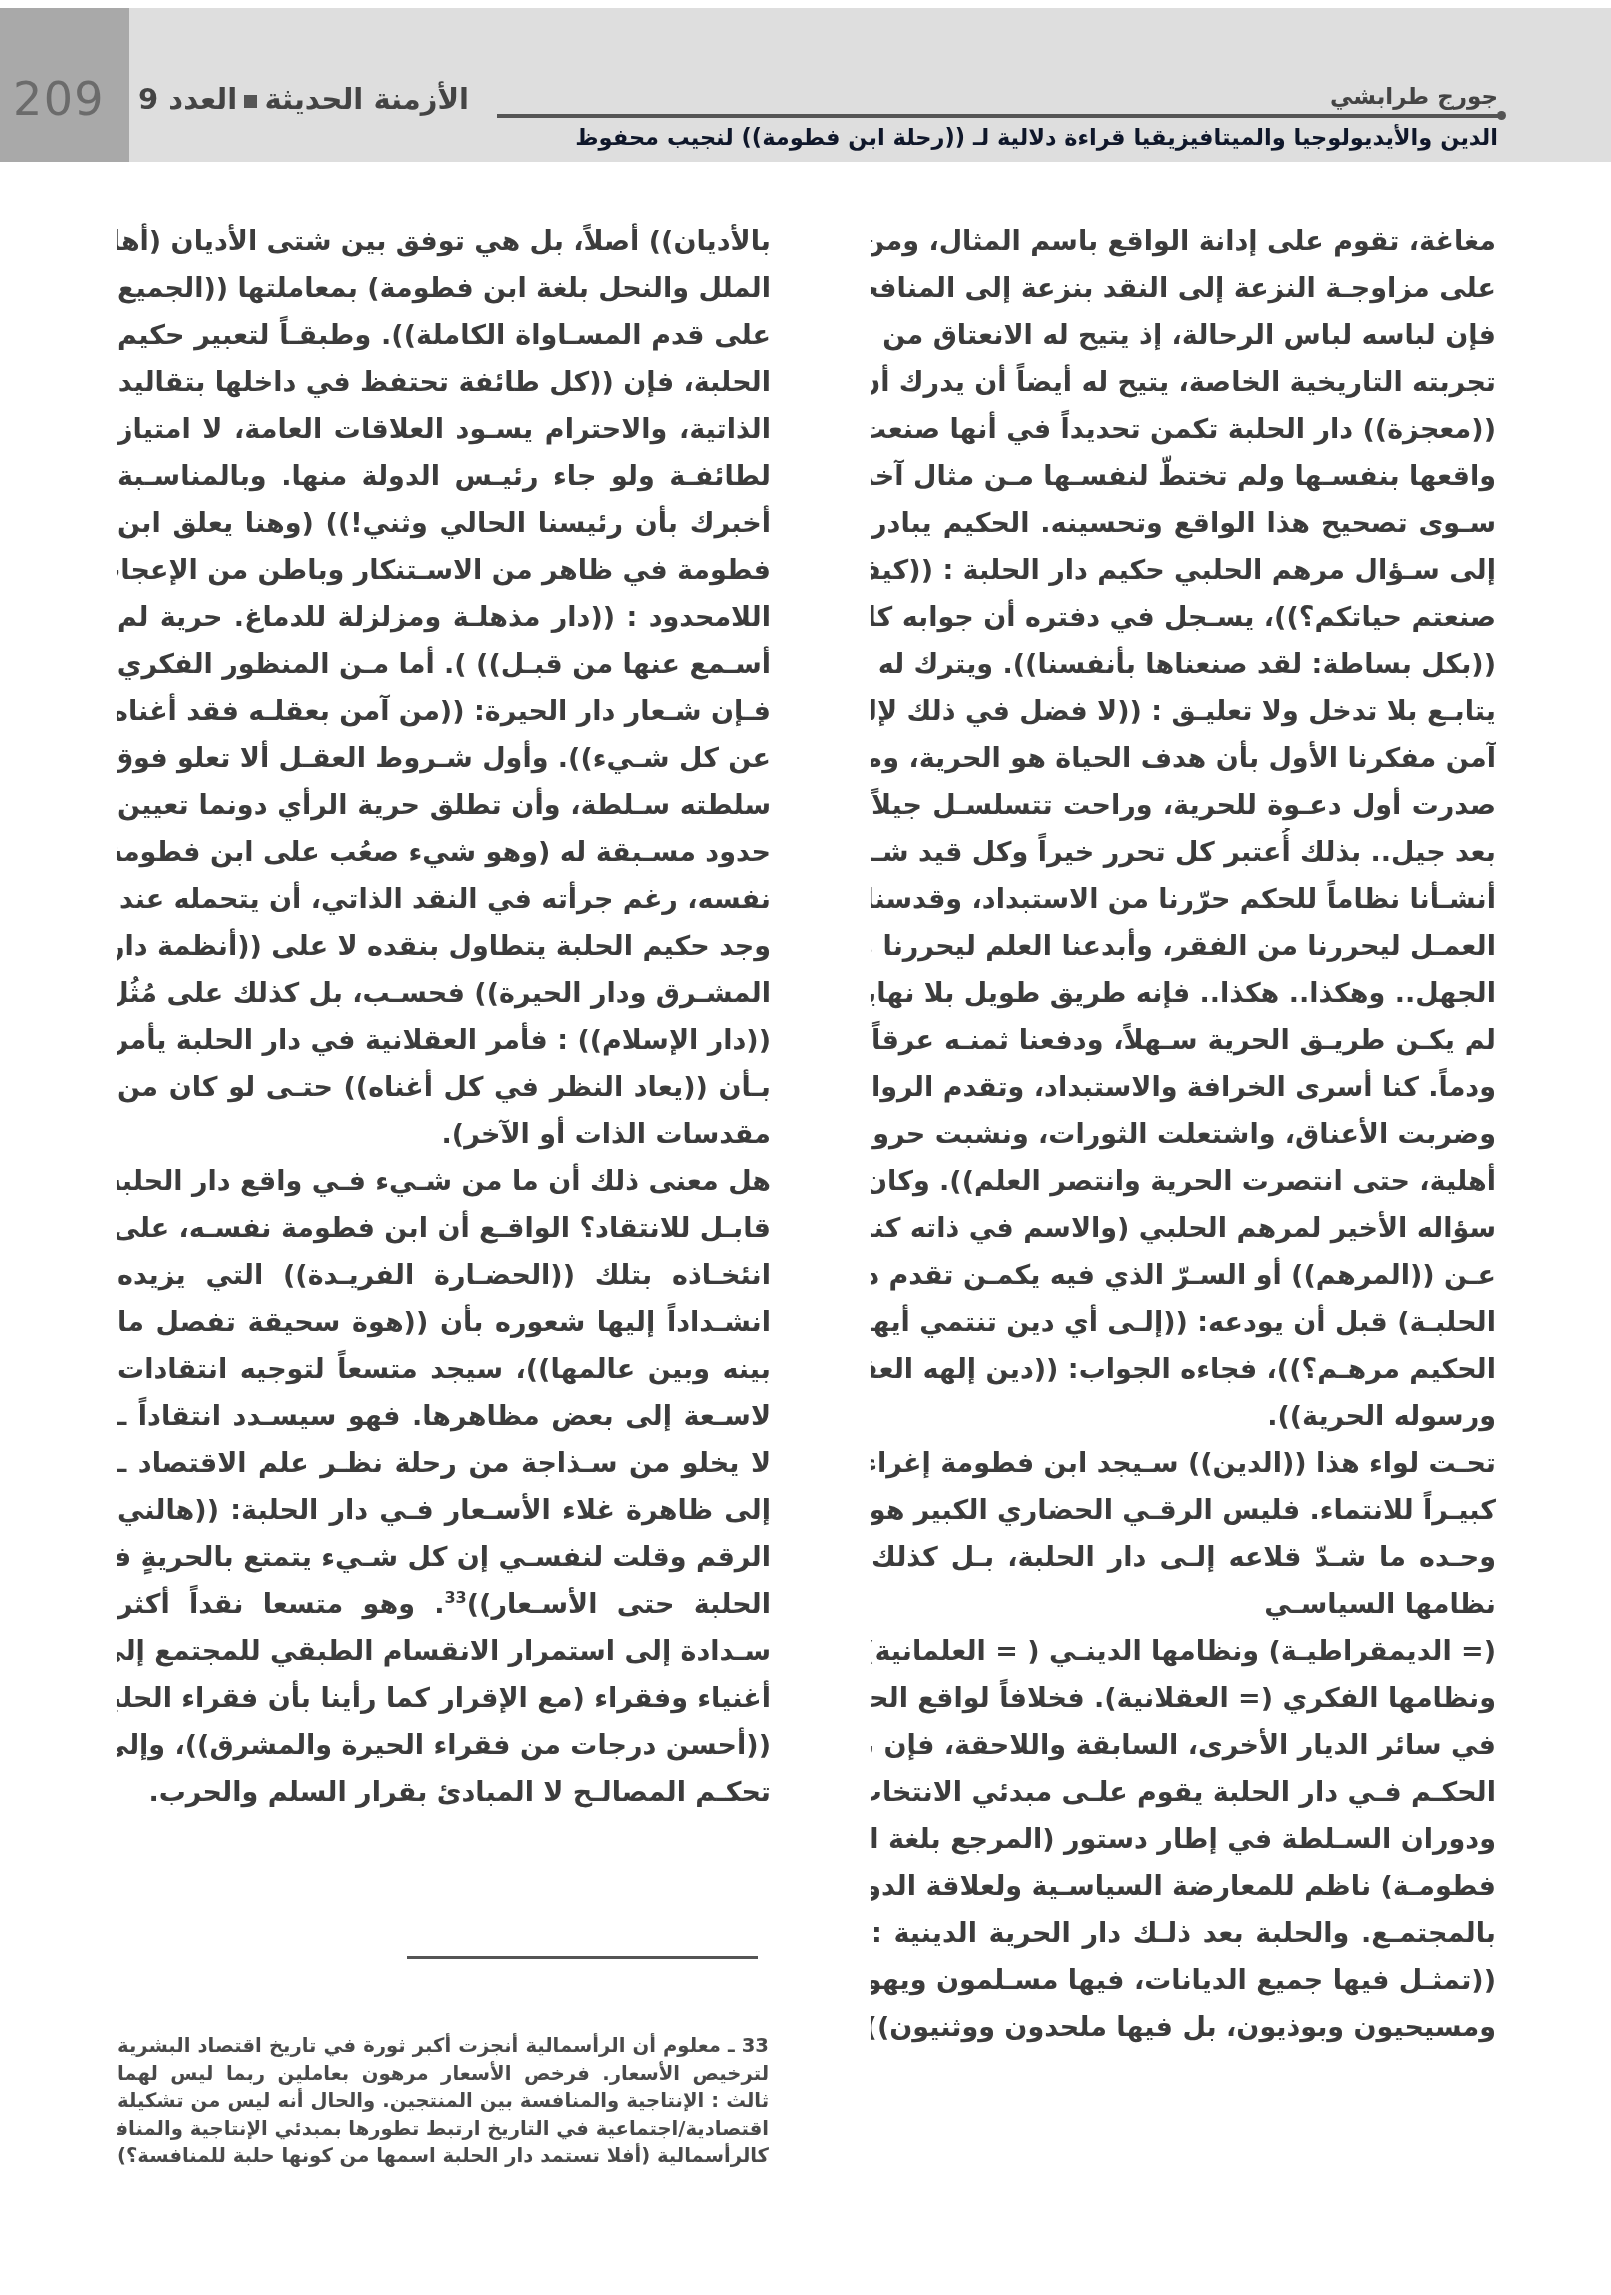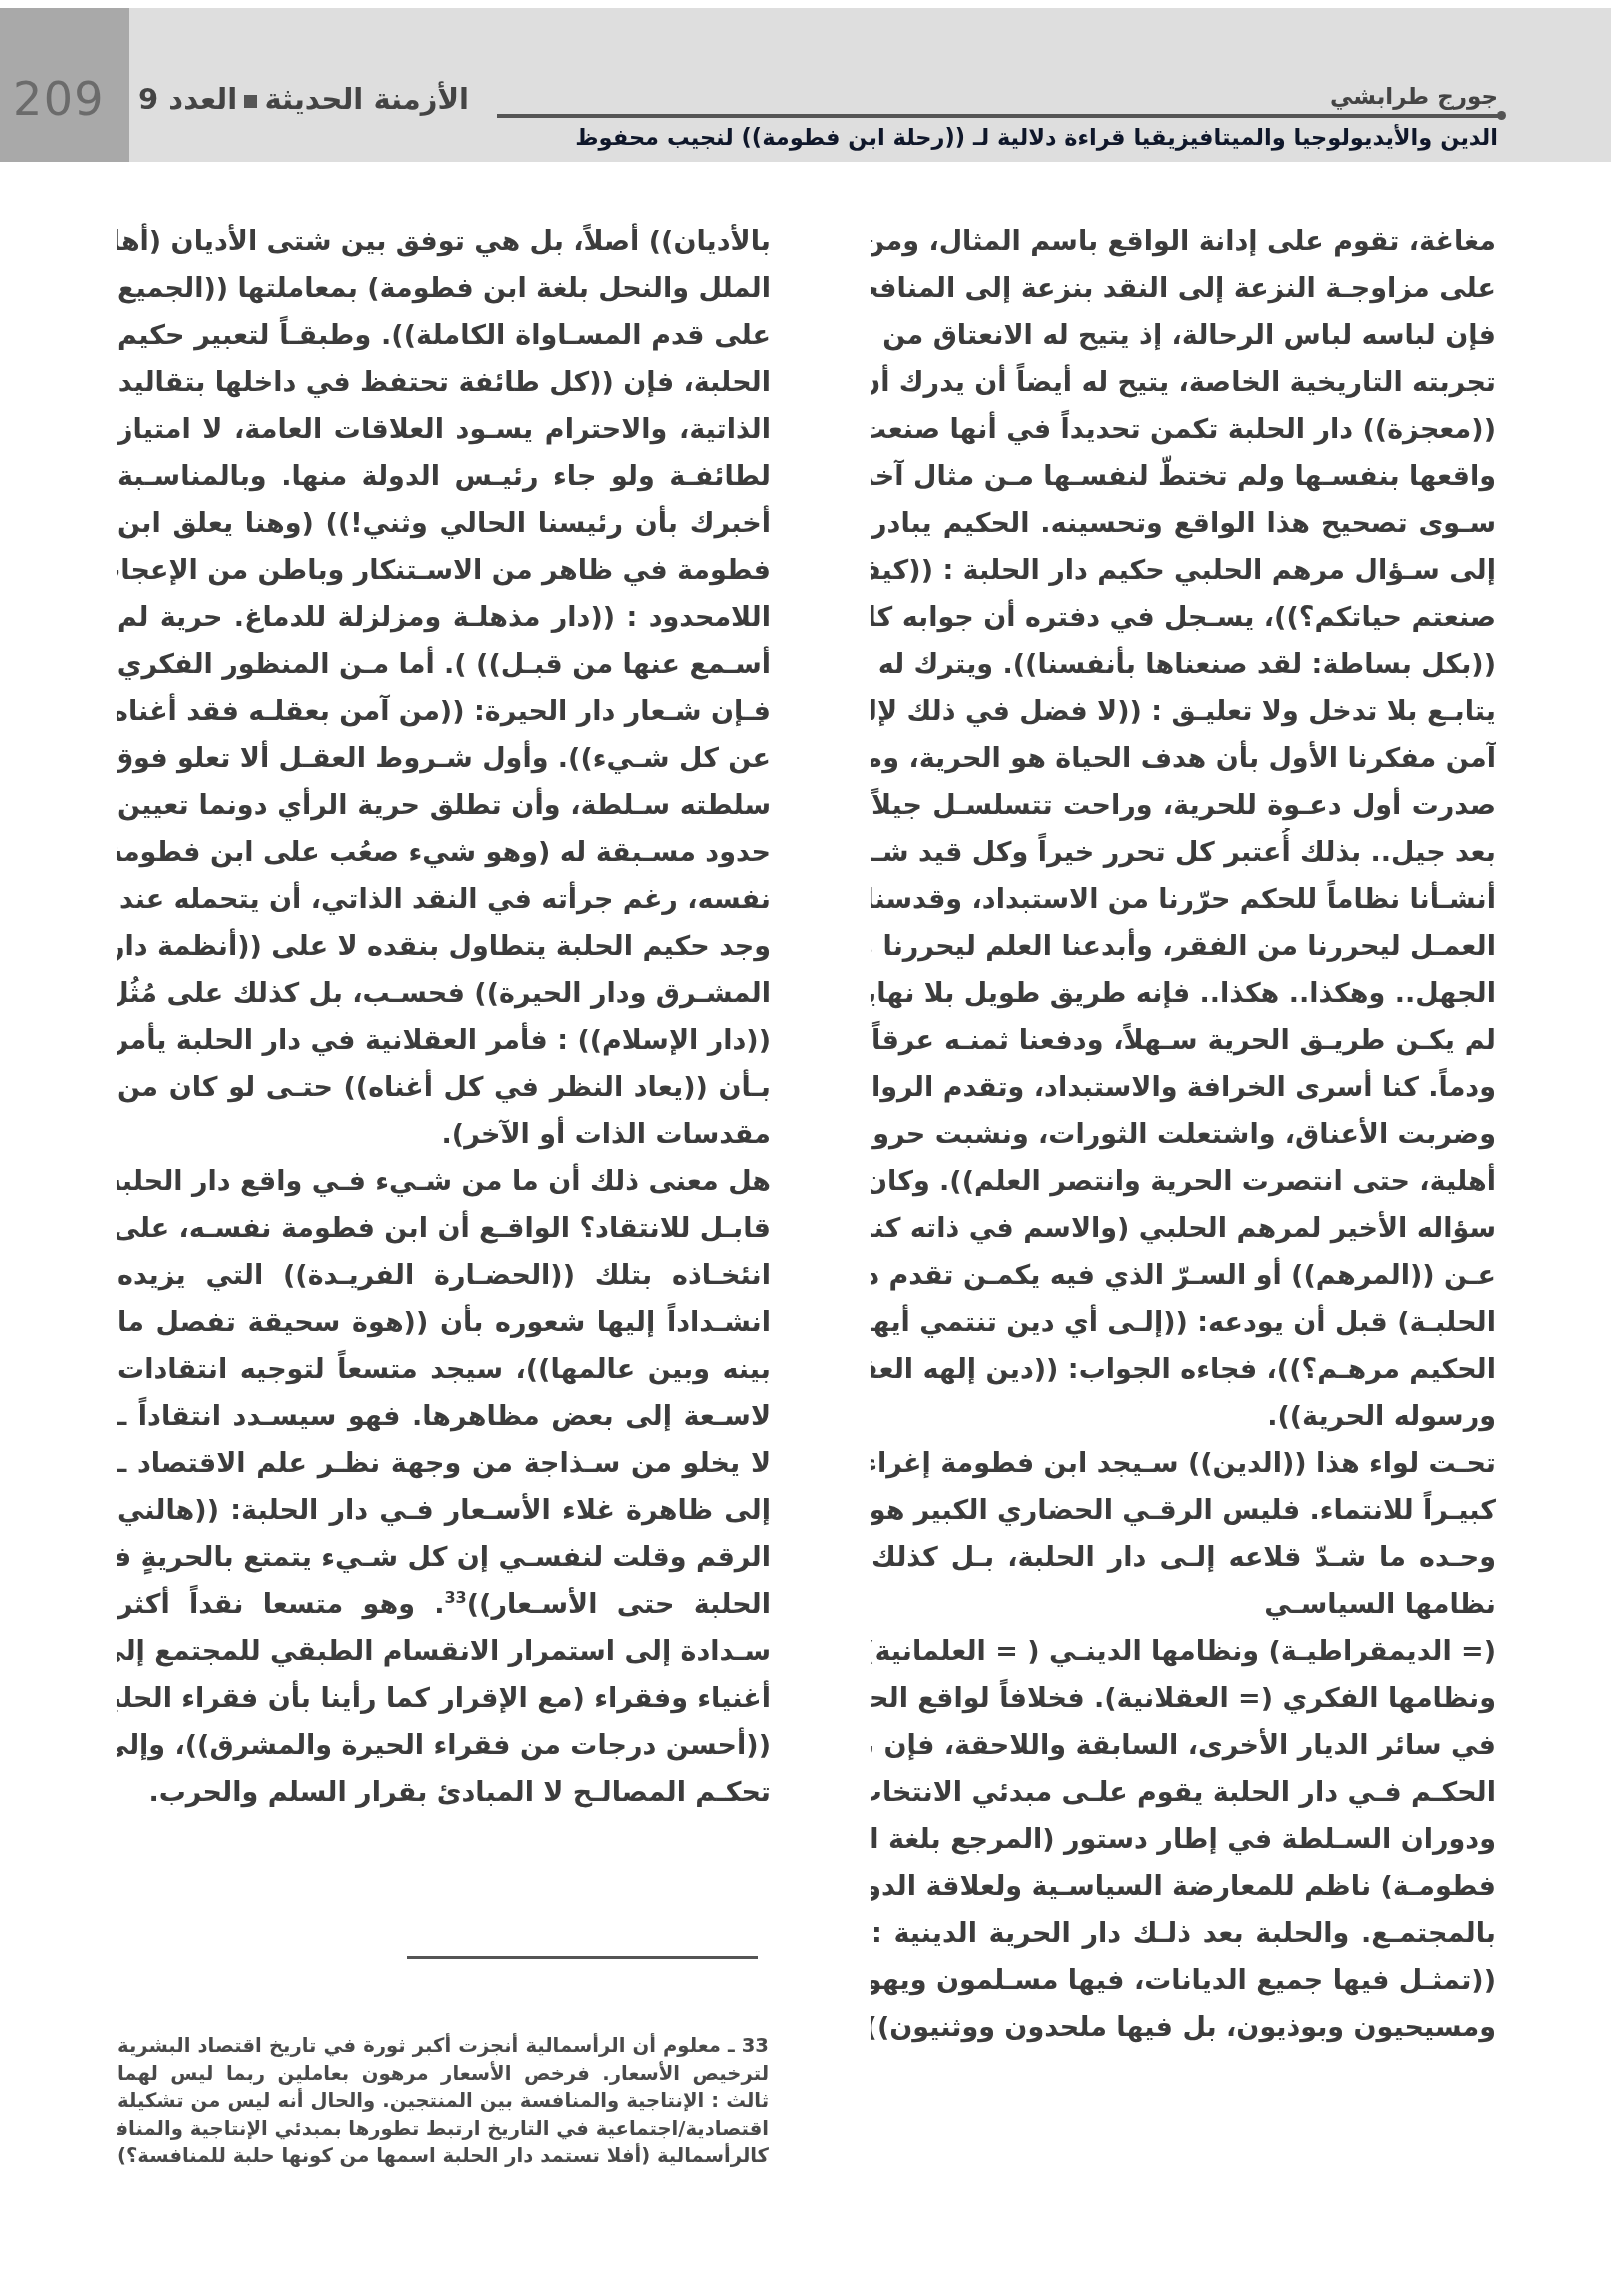--- a/index.html
+++ b/index.html
@@ -135,21 +135,21 @@
     <span class="line">المشـرق ودار الحيرة)) فحسـب، بل كذلك على مُثُل</span>
     <span class="line">((دار الإسلام)) : فأمر العقلانية في دار الحلبة يأمر</span>
     <span class="line">بـأن ((يعاد النظر في كل أغناه)) حتـى لو كان من</span>
     <span class="line last">مقدسات الذات أو الآخر).</span>
     <span class="line">هل معنى ذلك أن ما من شـيء فـي واقع دار الحلبة</span>
     <span class="line">قابـل للانتقاد؟ الواقـع أن ابن فطومة نفسـه، على</span>
     <span class="line">انئخـاذه بتلك ((الحضـارة الفريـدة)) التي يزيده</span>
     <span class="line">انشـداداً إليها شعوره بأن ((هوة سحيقة تفصل ما</span>
     <span class="line">بينه وبين عالمها))، سيجد متسعاً لتوجيه انتقادات</span>
     <span class="line">لاسـعة إلى بعض مظاهرها. فهو سيسـدد انتقاداً ـ</span>
-    <span class="line">لا يخلو من سـذاجة من وجهة نظـر علم الاقتصاد ـ</span>
+    <span class="line">لا يخلو من سـذاجة من رحلة نظـر علم الاقتصاد ـ</span>
     <span class="line">إلى ظاهرة غلاء الأسـعار فـي دار الحلبة: ((هالني</span>
     <span class="line">الرقم وقلت لنفسـي إن كل شـيء يتمتع بالحريةٍ في</span>
     <span class="line">الحلبة حتى الأسـعار))<sup>33</sup><span>. وهو متسعا نقداً أكثر</span></span>
     <span class="line">سـدادة إلى استمرار الانقسام الطبقي للمجتمع إلى</span>
     <span class="line">أغنياء وفقراء (مع الإقرار كما رأينا بأن فقراء الحلبة</span>
     <span class="line">((أحسن درجات من فقراء الحيرة والمشرق))، وإلى</span>
     <span class="line last">تحكـم المصالـح لا المبادئ بقرار السلم والحرب.</span>
   </div>
 
 <div class="fn-rule"></div>

